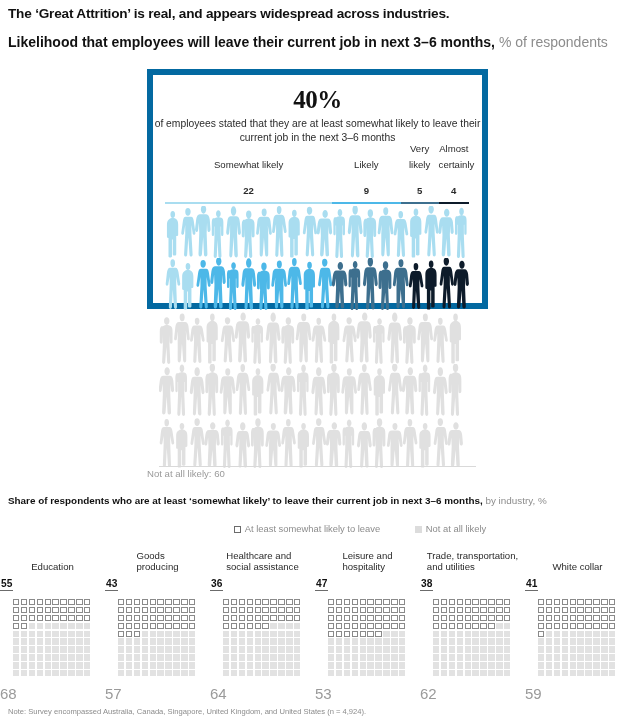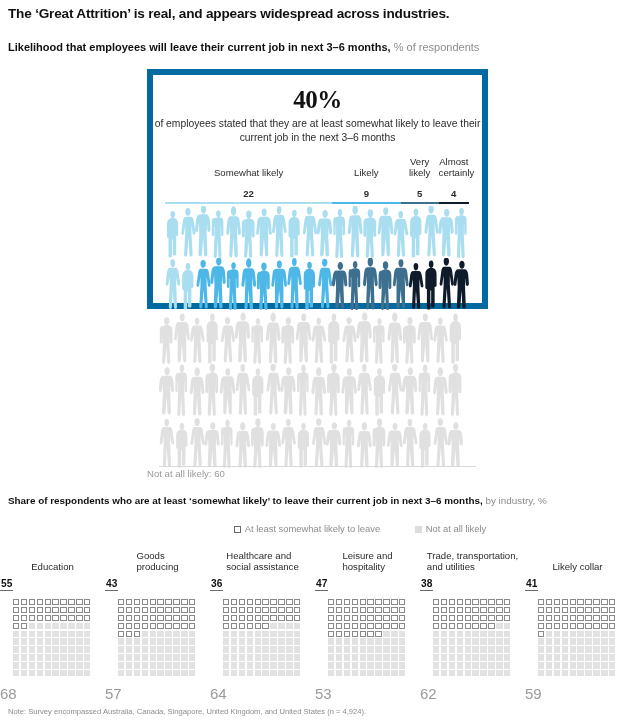--- a/index.html
+++ b/index.html
@@ -13,22 +13,22 @@
     position: relative;
   }
 
   .headline {
     position: absolute; left: 8px; top: 6px; width: 614px;
     font-size: 13.6px; font-weight: bold; letter-spacing: -0.2px;
     color: #111111;
   }
 
   .subhead {
-    position: absolute; left: 8px; top: 41px; width: 614px;
-    font-size: 11px; font-weight: bold; color: #111111;
+    position: absolute; left: 8px; top: 34px; width: 614px;
+    font-size: 14px; font-weight: bold; color: #111111;
   }
   .subhead .unit { font-weight: normal; color: #8c8c8c; }
 
   
   .box {
     position: absolute; left: 147px; top: 69px;
     width: 341px; height: 240px;
     border: 6px solid #0369a1; background: #fff;
   }
   .bignum {
@@ -39,21 +39,21 @@
   .bigtext {
     text-align: center; margin-top: 3px;
     font-size: 10.3px; line-height: 13.6px; color: #2b2b2b;
   }
 
   .seg-labels {
     position: absolute; left: 12px; top: 89px; right: 11px; height: 40px;
   }
   .seg {
     position: absolute; text-align: center;
-    font-size: 9.6px; line-height: 11px; color: #2b2b2b;
+    font-size: 9.6px; line-height: 16px; color: #2b2b2b;
   }
   .seg .v { font-weight: bold; display: block; margin-top: 10px; }
   .seg .rule { display: block; height: 2px; margin-top: 3px; }
 
   .figrow { position: absolute; left: 12px; height: 52px; }
   .figrow svg { display: block; }
 
   
   .graywrap { position: absolute; left: 147px; top: 312px; width: 341px; }
   .grayrow { height: 52px; }
@@ -989,21 +989,21 @@
         <div class="cell off"></div>
         <div class="cell off"></div>
         <div class="cell off"></div>
         <div class="cell off"></div>
         <div class="cell off"></div>
         <div class="cell off"></div>
       </div>
       <div class="rest">62</div>
     </div>
     <div class="ind">
-      <div class="name">Likely collar</div>
+      <div class="name">White collar</div>
       <div><span class="pct">41</span></div>
       <div class="waffle">
         <div class="cell on"></div>
         <div class="cell on"></div>
         <div class="cell on"></div>
         <div class="cell on"></div>
         <div class="cell on"></div>
         <div class="cell on"></div>
         <div class="cell on"></div>
         <div class="cell on"></div>

